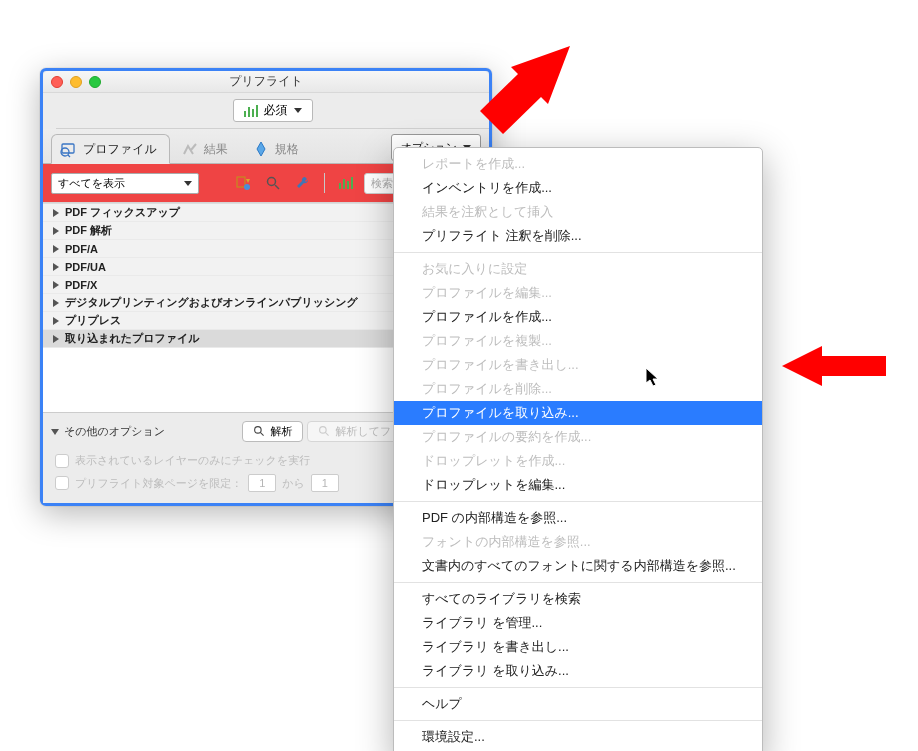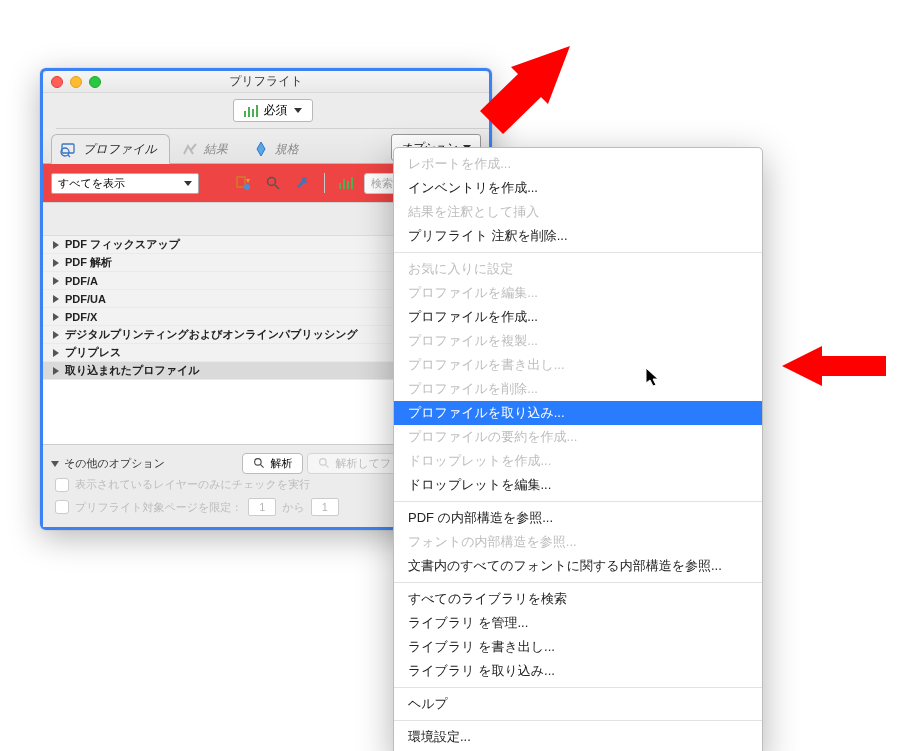--- a/index.html
+++ b/index.html
@@ -69,21 +69,20 @@
   .sev-bars span:nth-child(4){ height: 12px; }
   .caret-down { width: 0; height: 0; border-left: 4px solid transparent; border-right: 4px solid transparent; border-top: 5px solid #333; }
 
   .tabrow {
     display: flex;
     align-items: flex-end;
     padding: 4px 8px 0 8px;
     gap: 2px;
     background: linear-gradient(#ededed, #e4e4e4);
     border-bottom: 1px solid #b8b8b8;
-    font-style: italic;
   }
   .tab {
     display: flex;
     align-items: center;
     gap: 5px;
     padding: 5px 12px 5px 8px;
     font-size: 12px;
     color: #888;
     border: 1px solid transparent;
     position: relative;
@@ -150,21 +149,20 @@
     font-size: 11px;
     color: #aaa;
     display: flex;
     align-items: center;
   }
 
   .tree {
     background: #fff;
     border-top: 1px solid #ddd;
     border-bottom: 1px solid #ccc;
-    margin-top: 32px;
   }
   .tree-row {
     display: flex;
     align-items: center;
     gap: 6px;
     padding: 2px 6px 2px 10px;
     height: 18px;
     font-size: 11px;
     color: #222;
     border-bottom: 1px solid #eaeaea;
@@ -175,20 +173,21 @@
   .tree-blank { height: 64px; background: #fff; }
 
   .bottombar {
     padding: 8px;
     background: #ececec;
   }
   .other-line {
     display: flex;
     align-items: center;
     justify-content: space-between;
+    margin-bottom: 8px;
   }
   .other-label { display: flex; align-items: center; gap: 5px; font-size: 11px; color: #333; }
   .tri-dn { width: 0; height: 0; border-left: 4px solid transparent; border-right: 4px solid transparent; border-top: 6px solid #555; }
   .btns { display: flex; gap: 4px; }
   .btn {
     display: inline-flex;
     align-items: center;
     gap: 4px;
     padding: 2px 10px;
     background: #fff;
@@ -217,21 +216,21 @@
     top: 147px;
     width: 370px;
     background: #fff;
     border: 1px solid #bcbcbc;
     border-radius: 5px;
     box-shadow: 0 10px 36px rgba(0,0,0,0.3);
     padding: 4px 0;
     z-index: 10;
   }
   .menu-item {
-    padding: 3px 18px 3px 14px;
+    padding: 3px 18px 3px 28px;
     font-size: 13px;
     color: #222;
     position: relative;
     white-space: nowrap;
   }
   .menu-item.disabled { color: #bdbdbd; }
   .menu-item.selected { background: #2a7cff; color: #fff; }
   .menu-sep { height: 1px; background: #e2e2e2; margin: 4px 0; }
 
   

